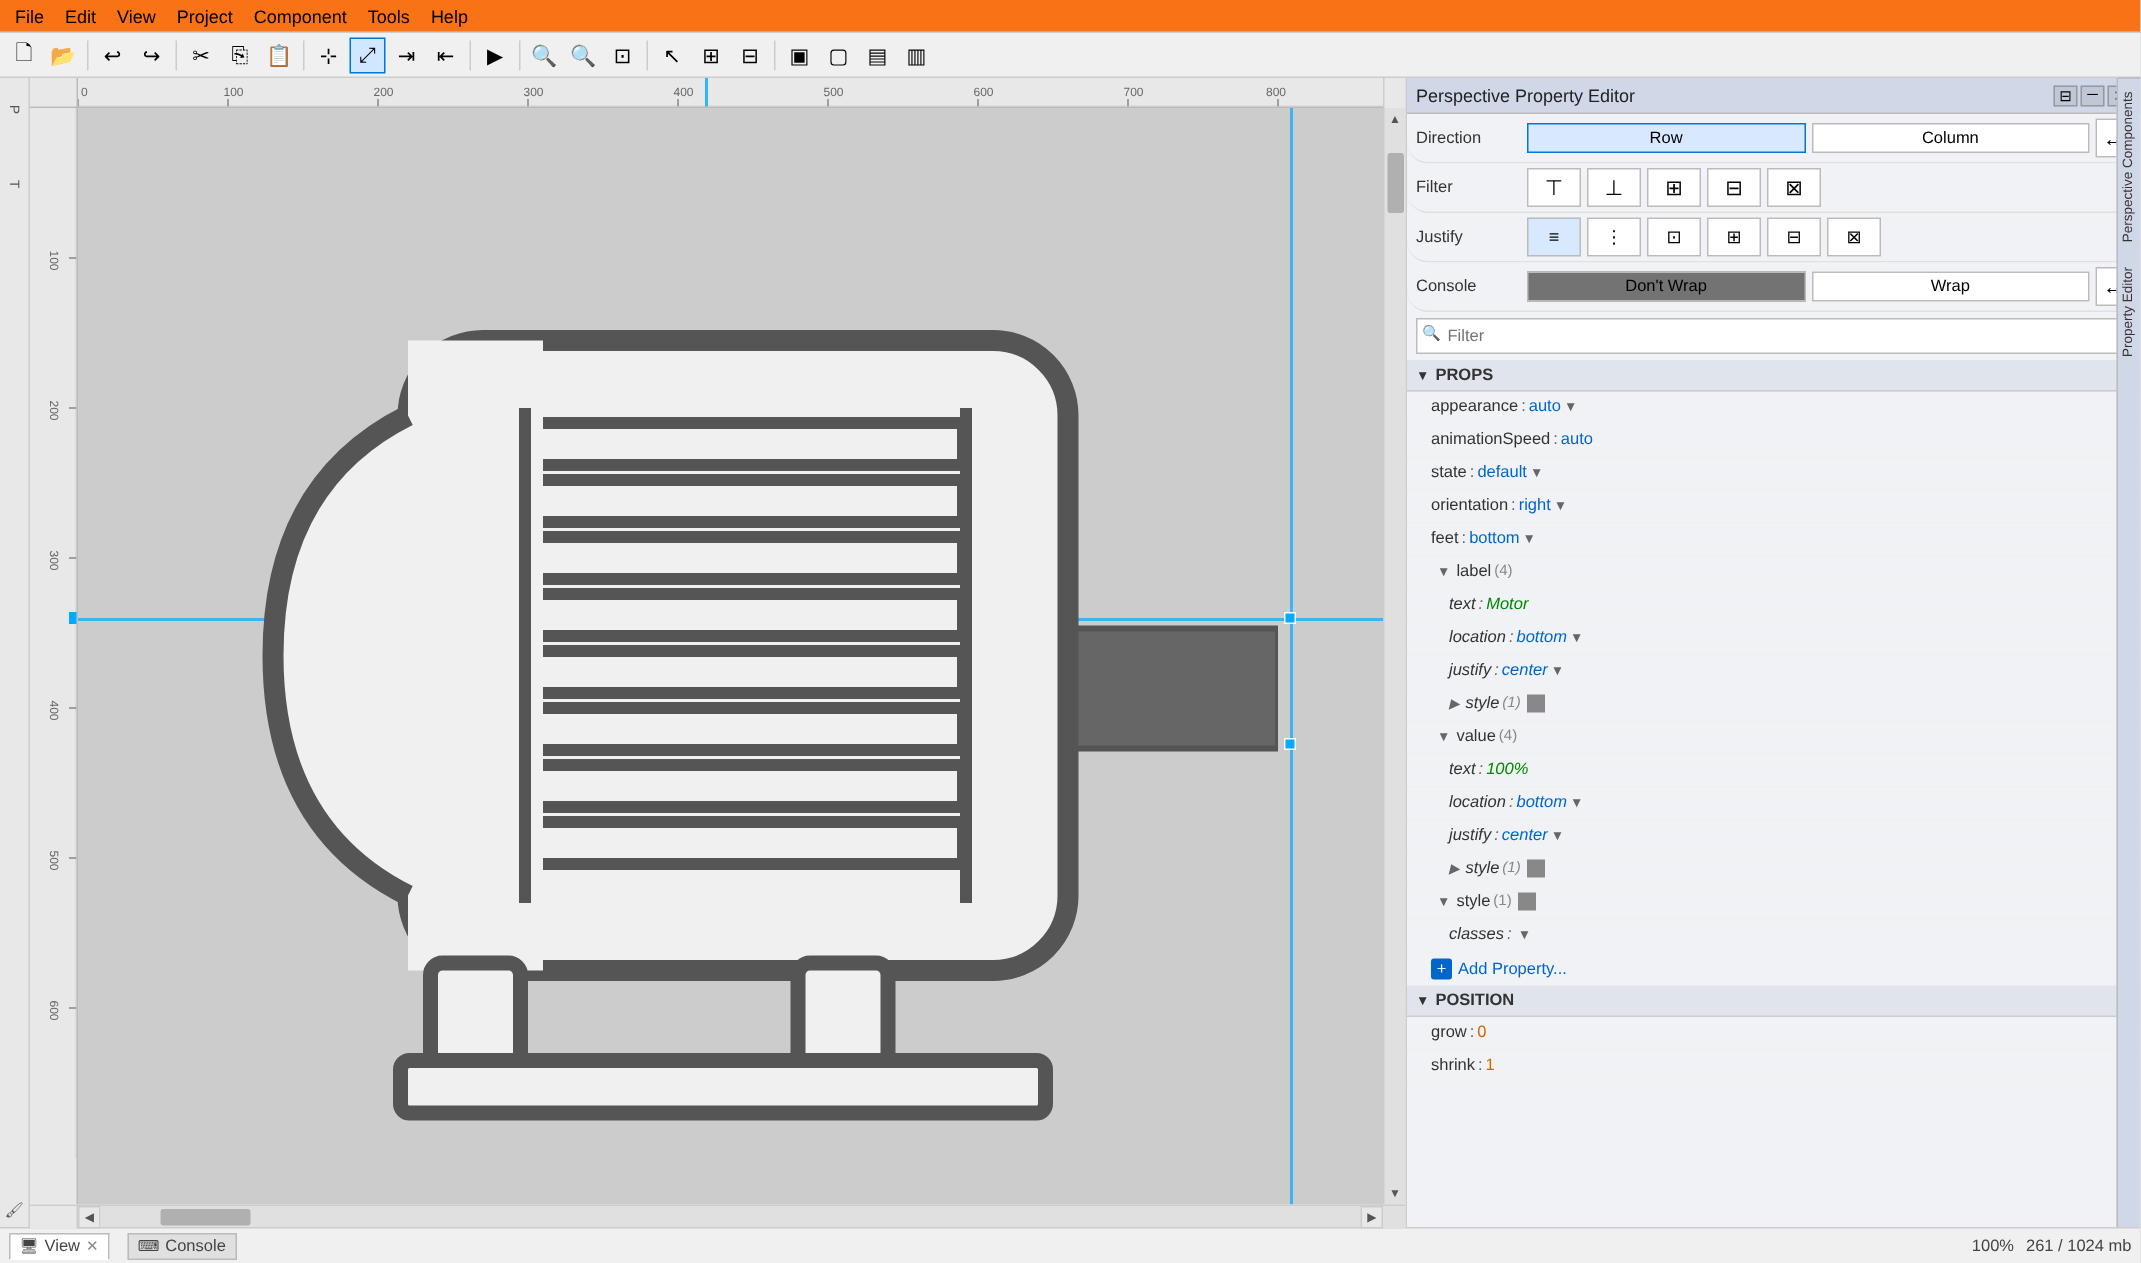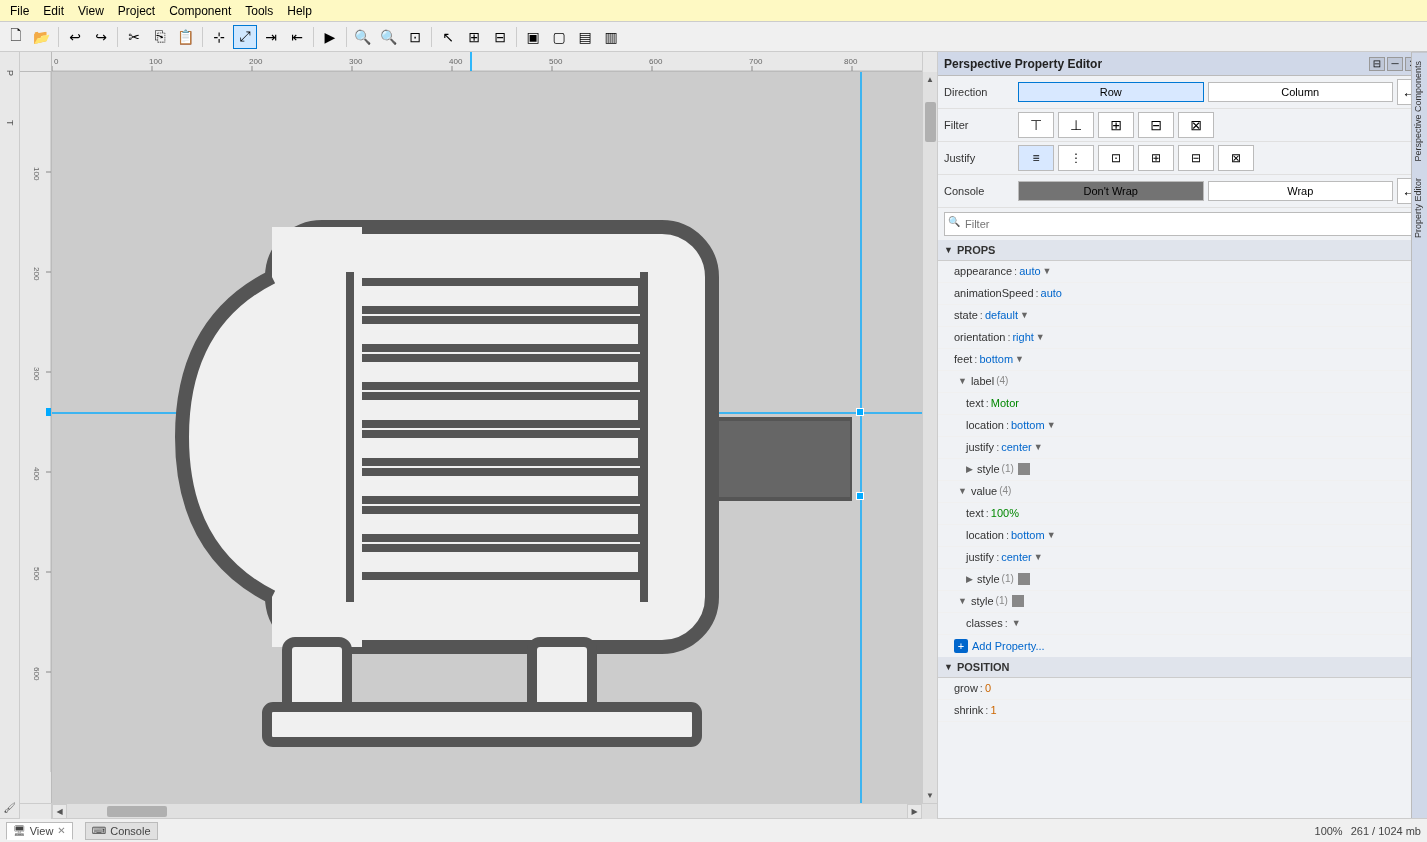--- a/index.html
+++ b/index.html
@@ -1,21 +1,21 @@
 <!DOCTYPE html>
 <html><head>
   <meta charset="utf-8">
   <style>
     * { box-sizing: border-box; margin: 0; padding: 0; }
     body { font-family: 'Segoe UI', Arial, sans-serif; font-size: 12px; background: #f0f0f0; overflow: hidden; width: 1427px; height: 842px; }
 
     
     .menu-bar {
       display: flex; align-items: center; height: 22px;
-      background: #fef9c3; border-bottom: 1px solid #ccc;
+      background: #f97316; border-bottom: 1px solid #ccc;
       padding: 0 4px; gap: 2px;
     }
     .menu-item { padding: 2px 6px; cursor: pointer; font-size: 12px; }
 
     
     .toolbar {
       display: flex; align-items: center; height: 30px;
       background: #f0f0f0; border-bottom: 1px solid #ccc;
       padding: 0 4px; gap: 2px;
     }
@@ -84,28 +84,29 @@
       width: 490px; display: flex; flex-direction: column;
       background: #f0f2f5; border-left: 1px solid #ccc;
     }
 
     
     .panel-header {
       display: flex; align-items: center; justify-content: space-between;
       background: #d0d8e8; padding: 3px 6px; height: 24px;
       border-bottom: 1px solid #bbb;
     }
-    .panel-title { font-size: 12px; font-weight: bold; color: #222; }
+    .panel-title { font-size: 12px; font-weight: normal; color: #222; }
     .panel-controls { display: flex; gap: 2px; }
     .panel-ctrl-btn { width: 16px; height: 14px; display: flex; align-items: center; justify-content: center; font-size: 10px; cursor: pointer; background: #c0c8d8; border: 1px solid #999; }
 
     
     .prop-row {
       display: flex; align-items: center; padding: 3px 6px; gap: 4px;
       border-bottom: 1px solid #e0e0e0;
+      border-radius: 14px;
     }
     .prop-label { width: 70px; font-size: 11px; color: #333; flex-shrink: 0; }
     .direction-btn {
       flex: 1; padding: 3px 8px; font-size: 11px; border: 1px solid #bbb;
       background: white; cursor: pointer; text-align: center;
     }
     .direction-btn.active { background: #d8e8ff; border-color: #0078d4; }
 
     
     .items-btn {
@@ -144,21 +145,21 @@
       display: flex; align-items: center; padding: 4px 6px;
       background: #e0e4ec; font-size: 11px; font-weight: bold; color: #333;
       border-bottom: 1px solid #ccc; cursor: pointer;
     }
     .section-arrow { font-size: 9px; margin-right: 4px; }
 
     .prop-item {
       display: flex; align-items: center; padding: 0 8px 2px 16px;
       font-size: 11px; border-bottom: 1px solid #f0f0f0; min-height: 22px;
     }
-    .prop-item.indent1 { padding-left: 28px; }
+    .prop-item.indent1 { padding-left: 28px; font-style: italic; }
     .prop-item.group { padding-left: 20px; }
     .prop-key { color: #333; }
     .prop-colon { color: #666; margin: 0 2px; }
     .prop-value { color: #0066cc; text-align: right; }
     .prop-value.string { color: #008800; }
     .prop-value.number { color: #cc6600; }
     .prop-arrow { font-size: 9px; color: #666; margin-left: 2px; cursor: pointer; }
     .prop-expand { font-size: 9px; color: #666; margin-right: 4px; cursor: pointer; }
     .prop-count { color: #888; font-size: 10px; margin-left: 2px; }
     .prop-paint { width: 12px; height: 12px; background: #888; margin-left: 4px; display: inline-block; }

